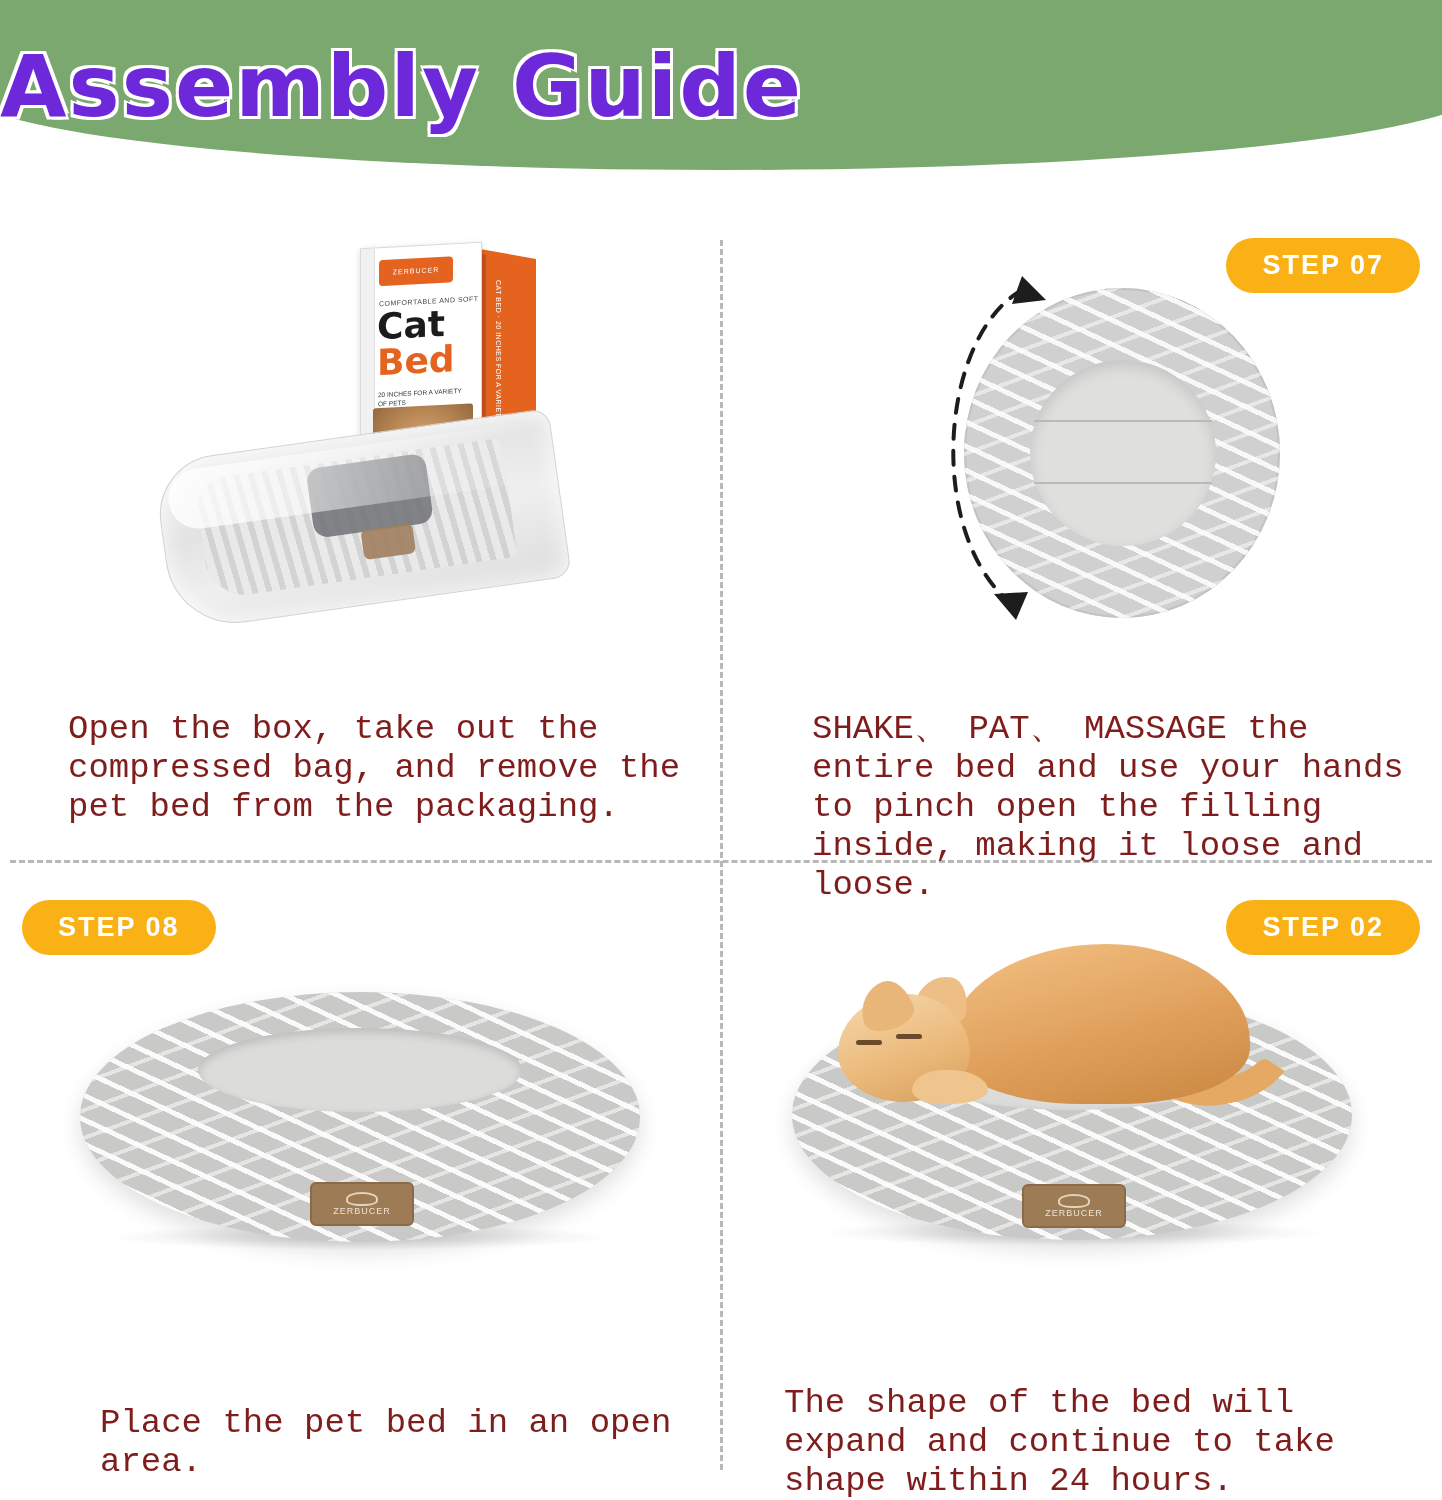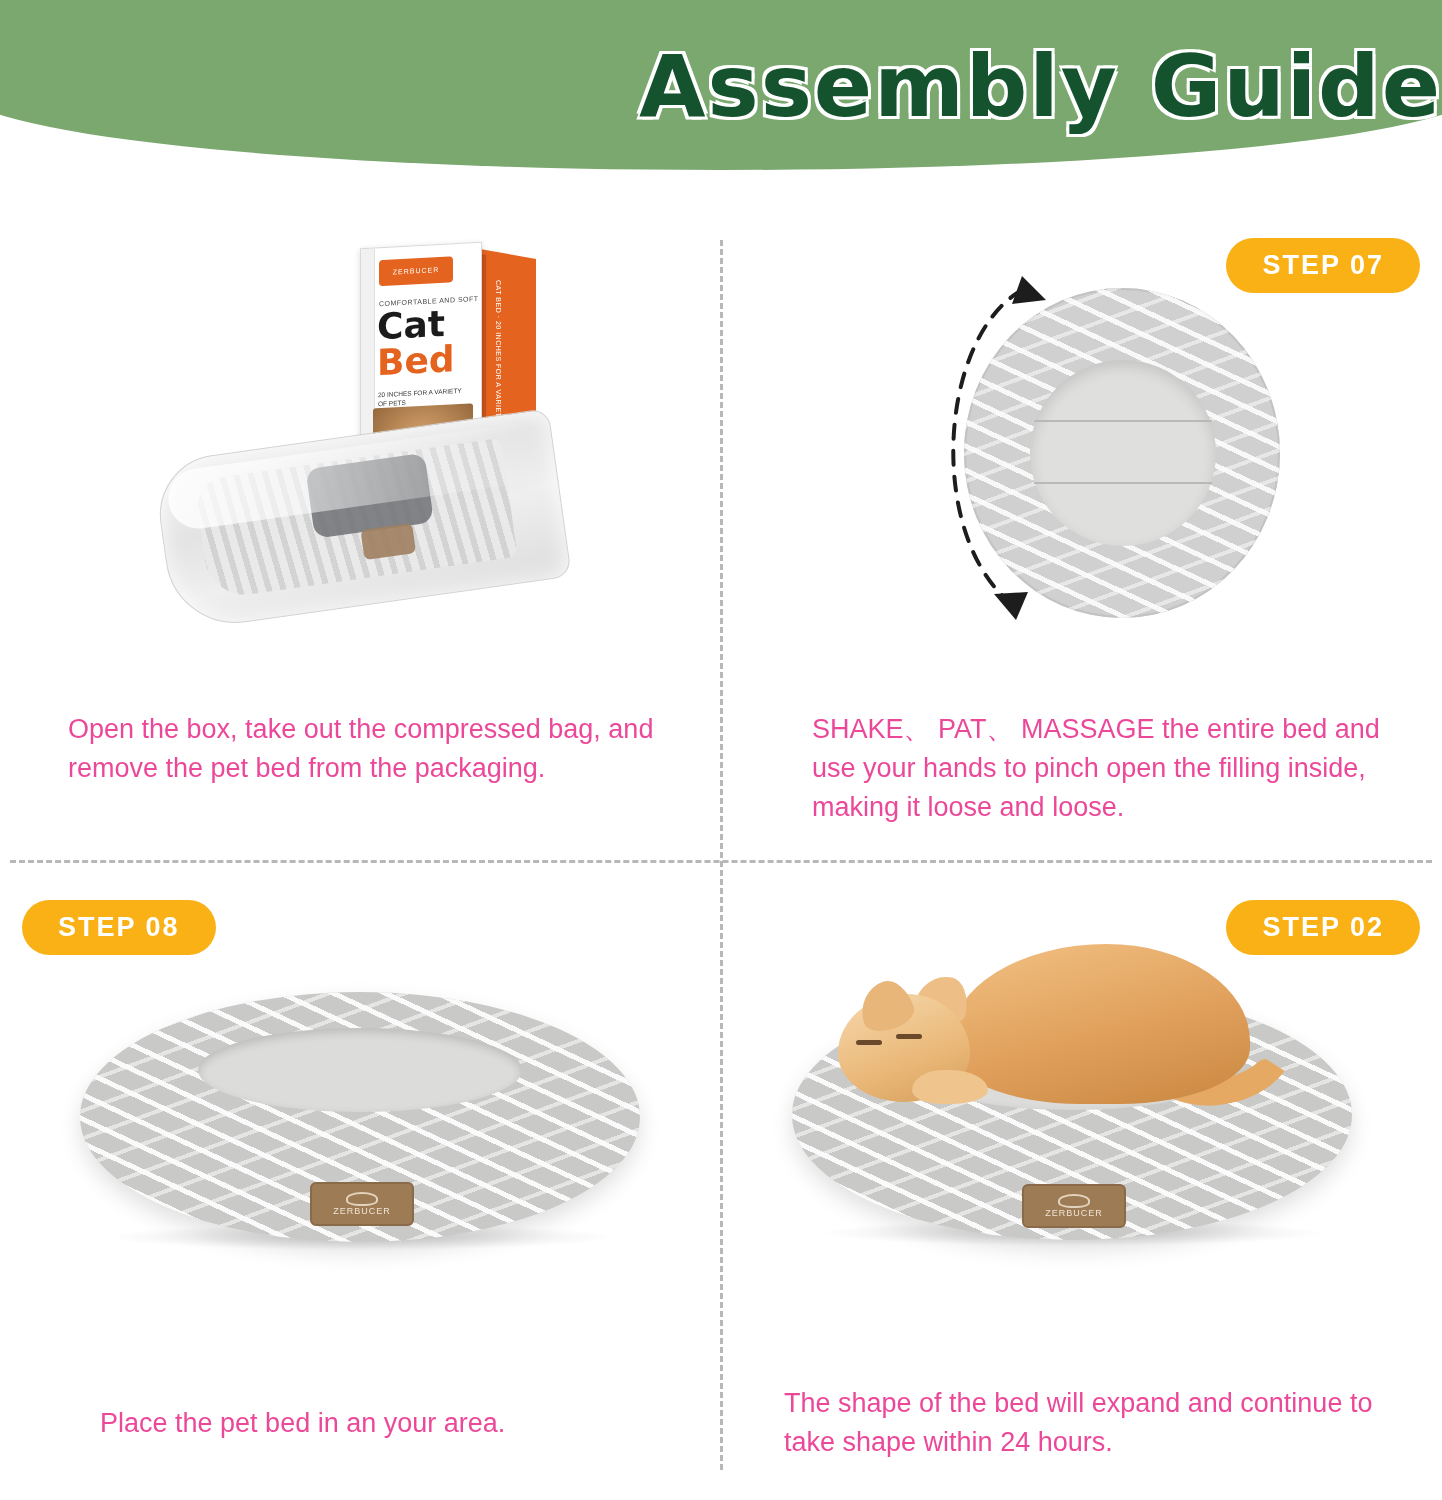--- a/index.html
+++ b/index.html
@@ -29,25 +29,25 @@
     top: -120px;
     width: 1522px;
     height: 290px;
     background: #7aa86f;
     border-radius: 0 0 50% 50% / 0 0 28% 28%;
   }
   .header-title {
     position: absolute;
     left: 0; right: 0;
     top: 38px;
-    text-align: right;
+    text-align: left;
     font-size: 86px;
     line-height: 96px;
     font-weight: bold;
-    color: #14532d;
+    color: #6d28d9;
     letter-spacing: 2px;
     font-family: "DejaVu Sans", sans-serif;
     text-shadow:
       -3px -3px 0 #ffffff, 3px -3px 0 #ffffff,
       -3px 3px 0 #ffffff, 3px 3px 0 #ffffff;
   }
 
   
   .grid {
     position: absolute;
@@ -94,24 +94,24 @@
     font-family: "Liberation Sans", sans-serif;
   }
   .badge.left  { left: 12px;  top: 28px; }
   .badge.right { right: 12px; top: 28px; }
 
   
   .caption {
     position: absolute;
     left: 40px;
     right: 30px;
-    font-size: 27px;
+    font-size: 34px;
     line-height: 39px;
-    color: #ec4899;
-    font-family: Liberation Sans, sans-serif;
+    color: #7f1d1d;
+    font-family: Liberation Mono, monospace;
   }
   .cap1 { top: 500px; left: 58px; right: 20px; }
   .cap2 { top: 500px; left: 48px; right: 10px; margin-left: 32px; }
   .cap3 { top: 532px; left: 90px; right: 20px; }
   .cap4 { top: 512px; left: 52px; right: 10px; }
 
   
   .art { position: absolute; }
 
   
@@ -426,21 +426,21 @@
         <div class="bed-3d">
           <div class="bed-pattern"></div>
           <div class="bed-3d-hole"></div>
         </div>
         <div class="tag" style="left:300px;top:310px;">
           <div class="tag-logo"></div>
           <div class="tag-text">ZERBUCER</div>
         </div>
       </div>
 
-      <div class="caption cap3">Place the pet bed in an your area.</div>
+      <div class="caption cap3">Place the pet bed in an open area.</div>
     </div>
 
     <div class="cell c4">
       <div class="badge right">STEP 02</div>
 
       <div class="art" style="left:0;top:0;width:700px;height:500px;">
         <div class="bed-shadow" style="left:86px;top:348px;"></div>
         <div class="bed-3d" style="left:60px;top:118px;">
           <div class="bed-pattern"></div>
           <div class="bed-3d-hole"></div>

